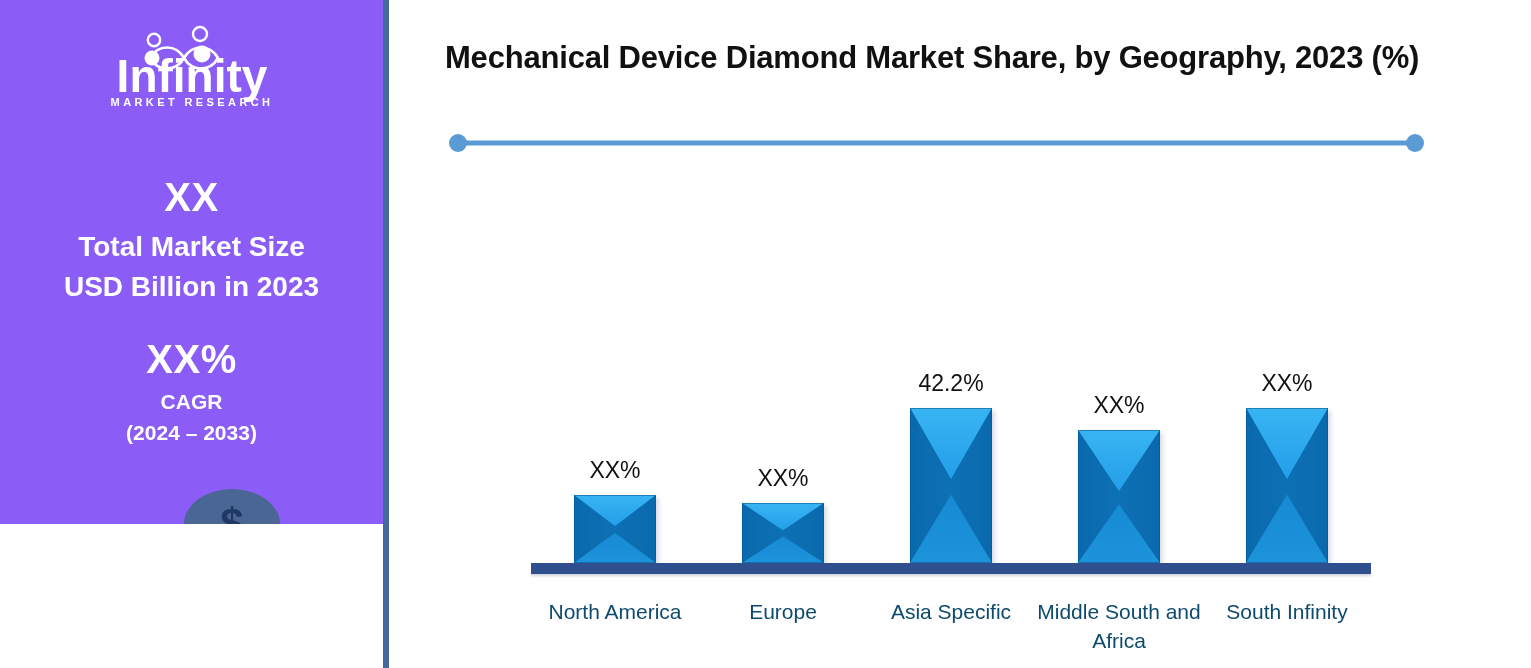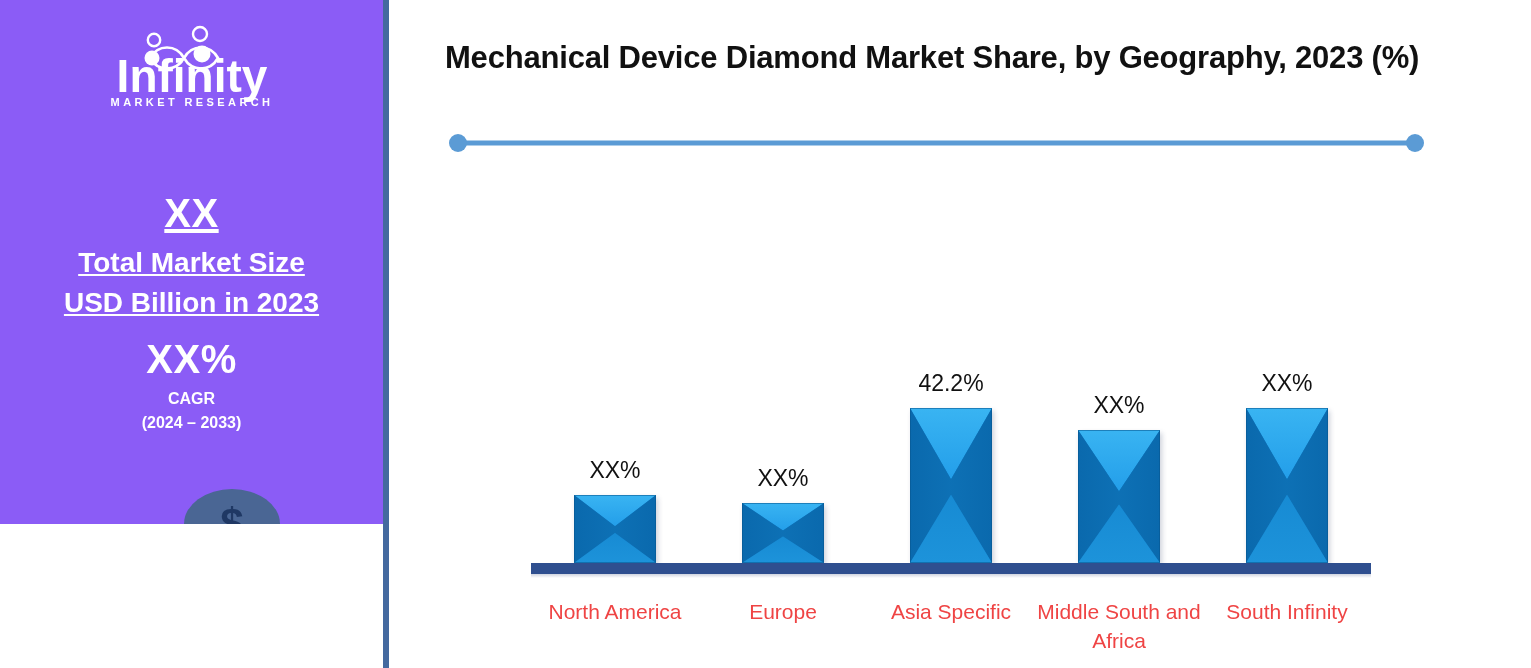--- a/index.html
+++ b/index.html
@@ -47,36 +47,36 @@
   .logo-svg { display: block; margin: 0 auto; }
 
   
   .stat-block {
     position: absolute;
     left: 0;
     width: 383px;
     text-align: center;
     color: #ffffff;
   }
-  .stat-a { top: 192px; text-decoration: underline; }
+  .stat-a { top: 176px; }
   .stat-b { top: 338px; }
   .stat-big {
     font-size: 40px;
     font-weight: bold;
     line-height: 1.05;
     letter-spacing: 0.5px;
   }
   .stat-sub {
     font-size: 28px;
     font-weight: bold;
     line-height: 1.36;
     margin-top: 10px;
   }
   .stat-sub-sm {
-    font-size: 16px;
+    font-size: 21px;
     font-weight: bold;
     line-height: 1.36;
     margin-top: 8px;
   }
 
   
   .decor {
     position: absolute;
     left: 46px;
     top: 486px;
@@ -200,21 +200,21 @@
     left: 142px;
     top: 586px;
     width: 840px;
     display: flex;
     justify-content: space-between;
   }
   .cat {
     width: 168px;
     text-align: center;
     font-size: 21px;
-    color: #ef4444;
+    color: #0c4a6e;
     line-height: 1.38;
   }
 </style>
 </head>
 <body>
 
 <div class="page">
 
   <div class="sidebar">
 

